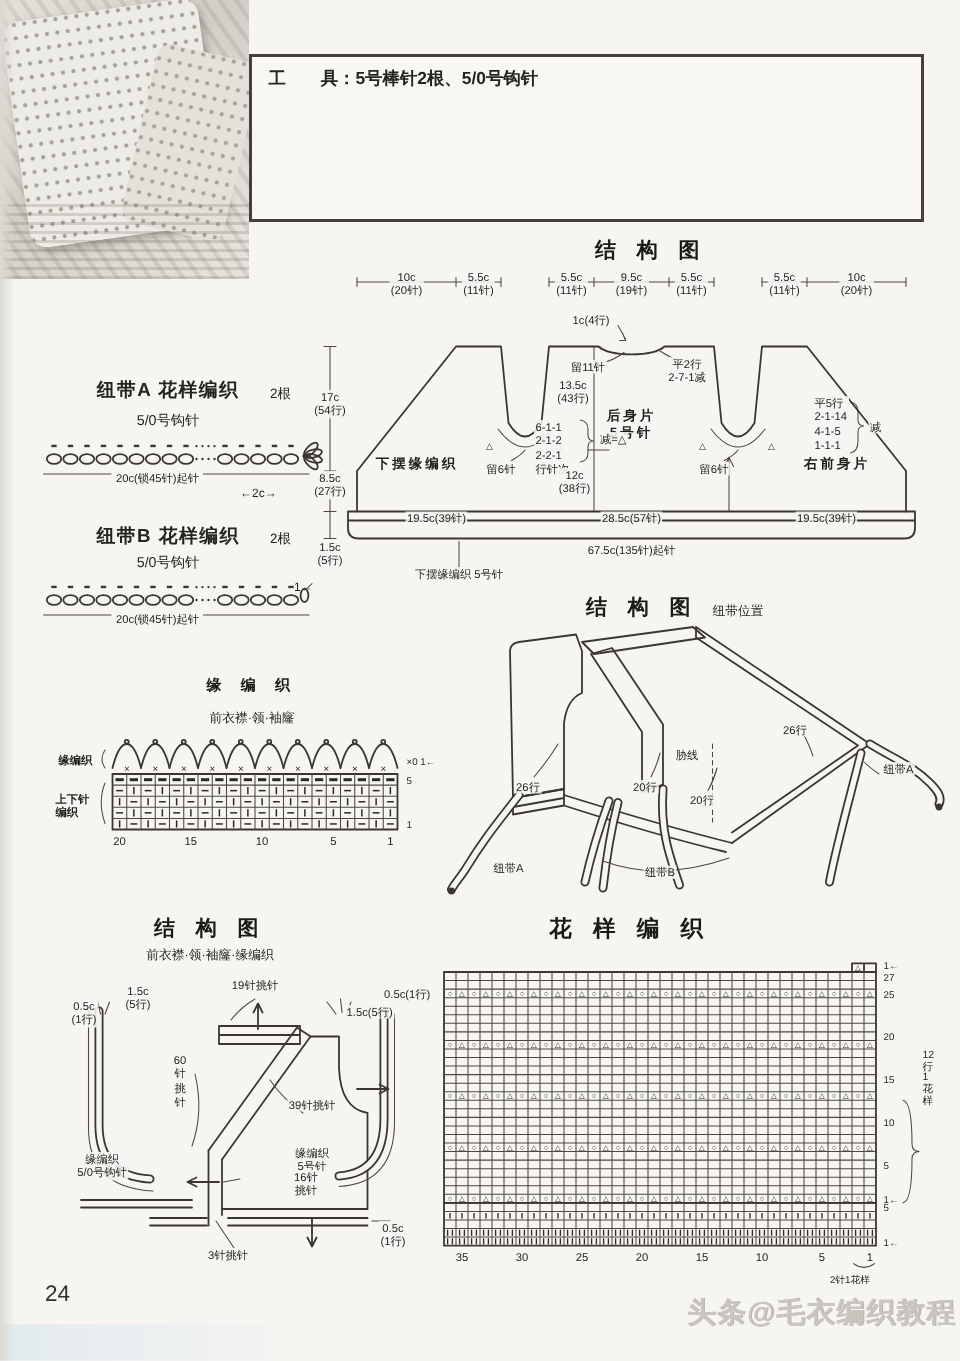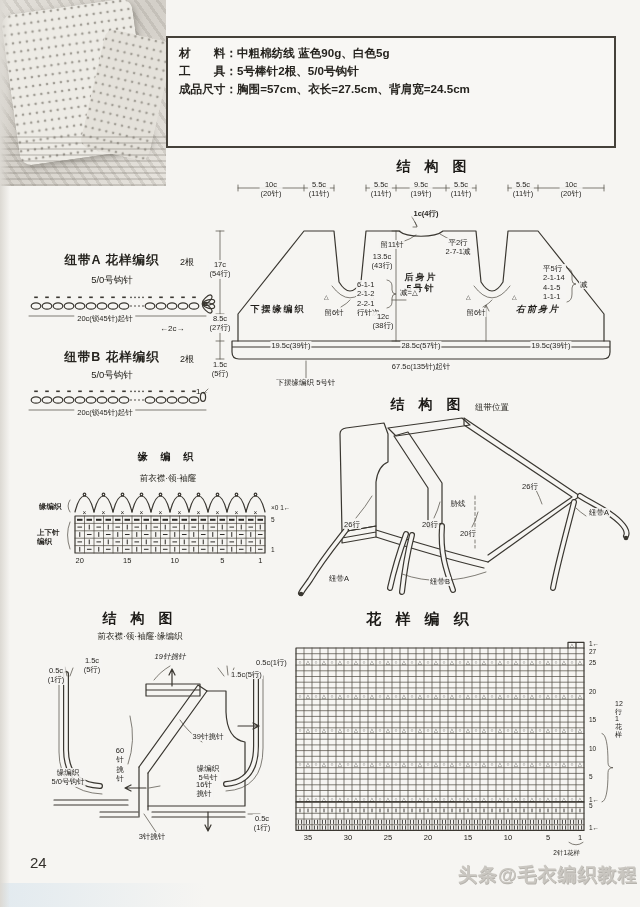--- a/index.html
+++ b/index.html
@@ -51,23 +51,21 @@
 <body>
 
 <div class="abs" id="photo">
   <div class="stripes"></div>
   <div class="vest"></div>
   <div class="vest2"></div>
   <div class="ribs"></div>
 </div>
 
 <div class="abs" id="infoBox">
-  <div class="ir">材　　料：中粗棉纺线  蓝色90g、白色5g</div>
   <div class="ir">工　　具：5号棒针2根、5/0号钩针</div>
-  <div class="ir">成品尺寸：胸围=57cm、衣长=27.5cm、背肩宽=24.5cm</div>
 </div>
 
 <div class="ttl" style="left:434px;top:158px">结 构 图</div>
 <div class="ttl" style="left:428px;top:396px">结 构 图</div>
 <div class="sub" style="left:492px;top:402px">纽带位置</div>
 <div class="ttl" style="left:140px;top:610px">结 构 图</div>
 <div class="sub" style="left:140px;top:631px">前衣襟·领·袖窿·缘编织</div>
 
 <div class="abs" id="d1" style="left:206px;top:184px;width:430px;height:220px">
   <svg width="430" height="220" viewBox="0 0 430 220">
@@ -107,37 +105,37 @@
     <span class="lbl c" style="left: 365px; top: -4px;">10c
 (20针)</span>
     <span class="lbl c" style="left: 14px; top: 76px;">17c
 (54行)</span>
     <span class="lbl c" style="left: 14px; top: 130px;">8.5c
 (27行)</span>
     <span class="lbl c" style="left: 14px; top: 176px;">1.5c
 (5行)</span>
     <span class="lbl c" style="left: 176px; top: 68px;">13.5c
 (43行)</span>
-    <span class="lbl c" style="left: 220px; top: 25px; font-weight: bold;">1c(4行)</span>
+    <span class="lbl c" style="left: 188px; top: 25px;">1c(4行)</span>
     <span class="lbl c" style="left: 186px; top: 56px;">留11针</span>
     <span class="lbl c" style="left: 252px; top: 54px;">平2行
 2-7-1减</span>
     <span class="lbl c b" style="left: 215px; top: 88px;">后身片
 5号针</span>
     <span class="lbl" style="left: 150px; top: 96px;">6-1-1
 2-1-2
 2-2-1
 行针次</span>
     <span class="lbl" style="left: 193px; top: 104px;">减=△</span>
     <span class="lbl c" style="left: 128px; top: 124px;">留6针</span>
     <span class="lbl c" style="left: 270px; top: 124px;">留6针</span>
     <span class="lbl c" style="left: 177px; top: 128px;">12c
 (38行)</span>
     <span class="lbl c b" style="left: 72px; top: 120px;">下摆缘编织</span>
-    <span class="lbl c b" style="left: 332px; top: 120px; font-style: italic;">右前身片</span>
+    <span class="lbl c b" style="left: 352px; top: 120px;">右前身片</span>
     <span class="lbl" style="left: 336px; top: 80px;">平5行
 2-1-14
 4-1-5
 1-1-1</span>
     <span class="lbl" style="left: 373px; top: 96px;">减</span>
     <span class="lbl c" style="left: 85px; top: 157px;">19.5c(39针)</span>
     <span class="lbl c" style="left: 215px; top: 157px;">28.5c(57针)</span>
     <span class="lbl c" style="left: 345px; top: 157px;">19.5c(39针)</span>
     <span class="lbl c" style="left: 215px; top: 178px;">67.5c(135针)起针</span>
     <span class="lbl c" style="left: 100px; top: 194px;">下摆缘编织  5号针</span>
@@ -486,24 +484,24 @@
     </g>
     <g class="tn">
       <path d="M130,20 Q120,26 114,34 M162,96 Q148,86 140,74 M120,140 L109,142 M116,186 L104,168 M220,168 H208"></path>
       <path d="M90,70 Q96,95 88,118"></path>
     </g>
   </svg>
 <span class="lbl c" style="left: 16px; top: 20px;">0.5c
 (1行)</span>
     <span class="lbl c" style="left: 52px; top: 10px;">1.5c
 (5行)</span>
-    <span class="lbl c" style="left: 130px; top: 6px; font-style: italic;">19针挑针</span>
+    <span class="lbl c" style="left: 130px; top: 6px;">19针挑针</span>
     <span class="lbl" style="left: 183px; top: 12px; margin-left: 32px;">0.5c(1行)</span>
     <span class="lbl" style="left: 190px; top: 24px;">1.5c(5行)</span>
-    <span class="lbl c" style="left: 80px; top: 56px; margin-top: 44px;">60
+    <span class="lbl c" style="left: 80px; top: 56px;">60
 针
 挑
 针</span>
     <span class="lbl c" style="left: 168px; top: 86px;">39针挑针</span>
     <span class="lbl c" style="left: 28px; top: 122px;">缘编织
 5/0号钩针</span>
     <span class="lbl c" style="left: 168px; top: 118px;">缘编织
 5号针</span>
     <span class="lbl c" style="left: 122px; top: 134px; margin-left: 42px;">16针
 挑针</span>

